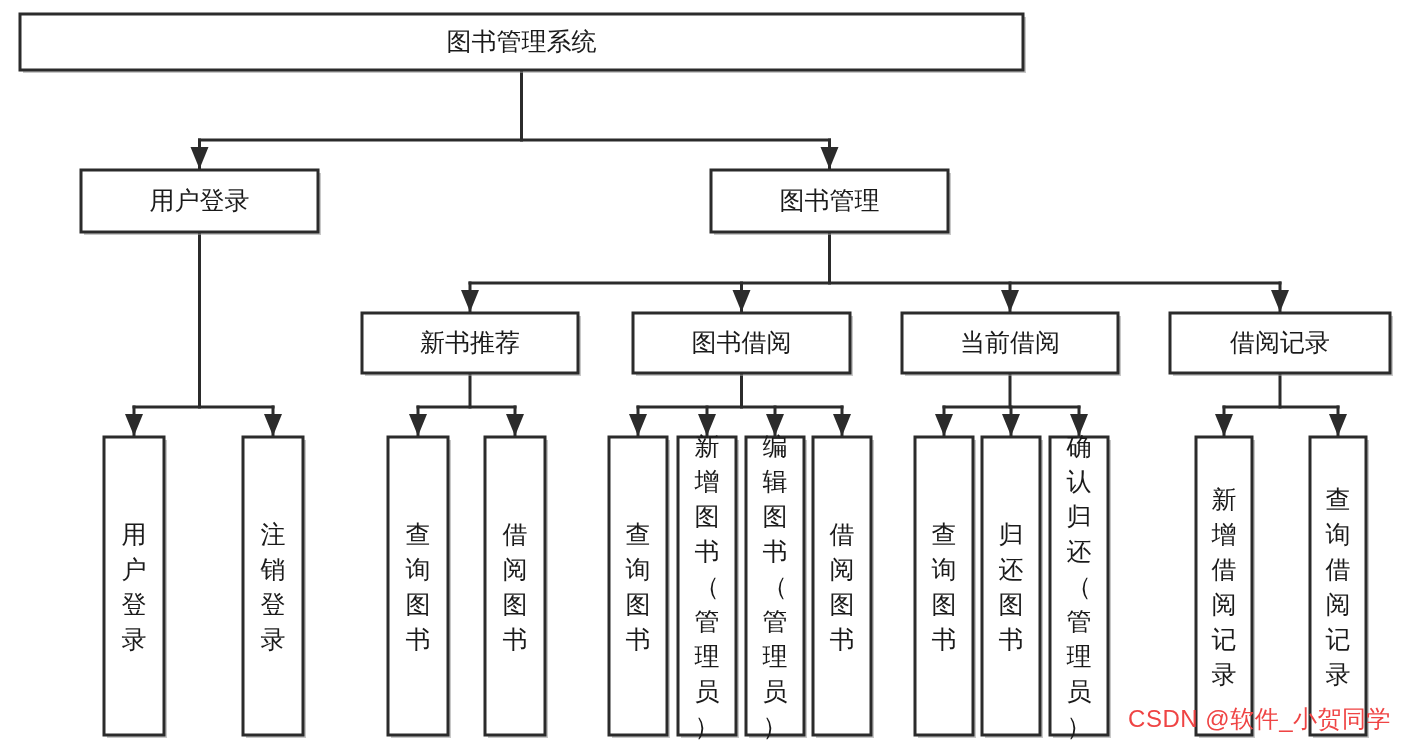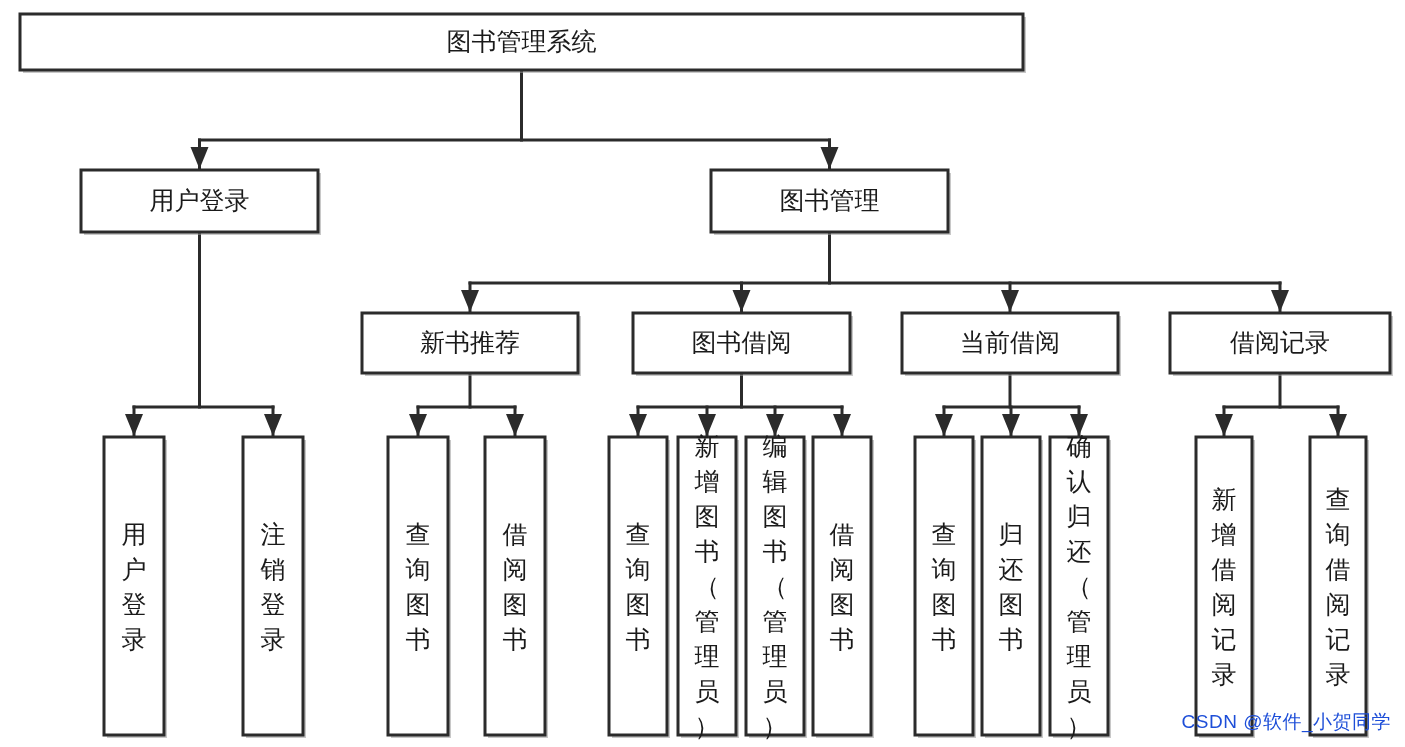--- a/index.html
+++ b/index.html
@@ -57,22 +57,22 @@
     font-size: 25px;
   }
   .label-v tspan {
     text-anchor: middle;
   }
   .watermark {
     position: absolute;
     right: 14px;
     bottom: 8px;
     font-family: "Liberation Sans", "DejaVu Sans", sans-serif;
-    font-size: 19px;
-    color: #1d4ed8;
+    font-size: 24px;
+    color: #ef4444;
     white-space: nowrap;
     letter-spacing: 0.5px;
     pointer-events: none;
   }
 </style>
 </head>
 <body>
 
 <div id="diagram-root">
   <svg class="diagram-canvas" viewBox="0 0 1405 747" xmlns="http://www.w3.org/2000/svg">

